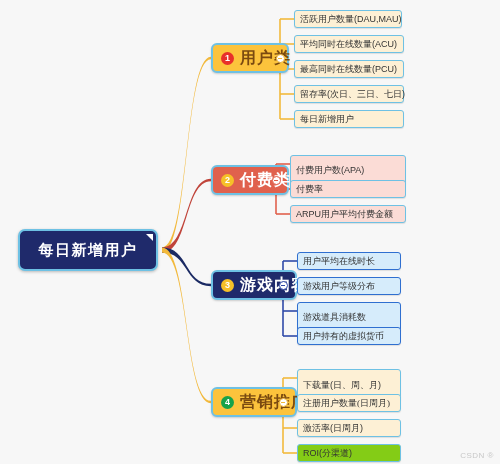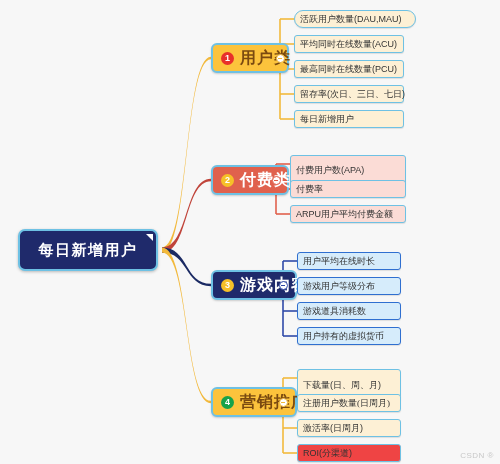--- a/index.html
+++ b/index.html
@@ -165,21 +165,21 @@
   <div class="root-node" style="left:18px; top:229px; width:140px; height:42px;">
     <span class="root-label">每日新增用户</span>
     <span class="fold"></span>
   </div>
 
   <div id="nodes">
       <div class="branch-node" style="left: 211px; top: 43px; width: 78px; height: 30px; background: rgb(252, 195, 60); border-color: rgb(110, 193, 228);">
         <span class="branch-badge" style="background: rgb(232, 48, 42);">1</span>
         <span class="branch-label" style="color: rgb(122, 74, 16);">用户类</span>
       </div>
-      <div class="leaf-node" style="left: 294px; top: 10px; width: 122px; height: 18px; background: rgb(253, 240, 213); border-color: rgb(110, 193, 228); border-radius: 9px;">活跃用户数量(DAU,MAU)</div>
+      <div class="leaf-node" style="left: 294px; top: 10px; width: 108px; height: 18px; background: rgb(253, 240, 213); border-color: rgb(110, 193, 228);">活跃用户数量(DAU,MAU)</div>
       <div class="leaf-node" style="left: 294px; top: 35px; width: 110px; height: 18px; background: rgb(253, 240, 213); border-color: rgb(110, 193, 228);">平均同时在线数量(ACU)</div>
       <div class="leaf-node" style="left: 294px; top: 60px; width: 110px; height: 18px; background: rgb(253, 240, 213); border-color: rgb(110, 193, 228);">最高同时在线数量(PCU)</div>
       <div class="leaf-node" style="left: 294px; top: 85px; width: 110px; height: 18px; background: rgb(253, 240, 213); border-color: rgb(110, 193, 228);">留存率(次日、三日、七日)</div>
       <div class="leaf-node" style="left: 294px; top: 110px; width: 110px; height: 18px; background: rgb(253, 240, 213); border-color: rgb(110, 193, 228);">每日新增用户</div>
       <div class="toggle" style="left: 275.5px; top: 53.5px; border: 1px solid rgb(242, 185, 60);">
         <span class="bar" style="background: rgb(242, 185, 60);"></span>
       </div>
       <div class="branch-node" style="left: 211px; top: 165px; width: 78px; height: 30px; background: rgb(224, 97, 77); border-color: rgb(110, 193, 228);">
         <span class="branch-badge" style="background: rgb(246, 192, 40);">2</span>
         <span class="branch-label" style="color: rgb(255, 255, 255);">付费类</span>
@@ -189,32 +189,32 @@
       <div class="leaf-node" style="left: 290px; top: 205px; width: 116px; height: 18px; background: rgb(251, 220, 214); border-color: rgb(110, 193, 228);">ARPU用户平均付费金额</div>
       <div class="toggle" style="left: 271.5px; top: 175.5px; border: 1px solid rgb(224, 97, 77);">
         <span class="bar" style="background: rgb(224, 97, 77);"></span>
       </div>
       <div class="branch-node" style="left: 211px; top: 270px; width: 86px; height: 30px; background: rgb(31, 42, 107); border-color: rgb(110, 193, 228);">
         <span class="branch-badge" style="background: rgb(246, 192, 40);">3</span>
         <span class="branch-label" style="color: rgb(255, 255, 255);">游戏内容</span>
       </div>
       <div class="leaf-node" style="left: 297px; top: 252px; width: 104px; height: 18px; background: rgb(214, 236, 251); border-color: rgb(47, 111, 208);">用户平均在线时长</div>
       <div class="leaf-node" style="left: 297px; top: 277px; width: 104px; height: 18px; background: rgb(214, 236, 251); border-color: rgb(47, 111, 208);">游戏用户等级分布</div>
-      <div class="leaf-node" style="left: 297px; top: 302px; width: 104px; height: 18px; background: rgb(214, 236, 251); border-color: rgb(47, 111, 208);">游戏道具消耗数</div>
+      <div class="leaf-node" style="left: 297px; top: 302px; width: 104px; height: 30px; background: rgb(214, 236, 251); border-color: rgb(47, 111, 208);">游戏道具消耗数</div>
       <div class="leaf-node" style="left: 297px; top: 327px; width: 104px; height: 18px; background: rgb(214, 236, 251); border-color: rgb(47, 111, 208);">用户持有的虚拟货币</div>
       <div class="toggle" style="left: 278.5px; top: 280.5px; border: 1px solid rgb(47, 73, 168);">
         <span class="bar" style="background: rgb(47, 73, 168);"></span>
       </div>
       <div class="branch-node" style="left: 211px; top: 387px; width: 86px; height: 30px; background: rgb(252, 195, 60); border-color: rgb(110, 193, 228);">
         <span class="branch-badge" style="background: rgb(23, 162, 74);">4</span>
         <span class="branch-label" style="color: rgb(122, 74, 16);">营销推广</span>
       </div>
       <div class="leaf-node" style="left: 297px; top: 369px; width: 104px; height: 32px; background: rgb(253, 240, 213); border-color: rgb(110, 193, 228);">下载量(日、周、月)</div>
       <div class="leaf-node" style="left: 297px; top: 394px; width: 104px; height: 18px; background: rgb(253, 240, 213); border-color: rgb(110, 193, 228); font-family: Liberation Serif, serif;">注册用户数量(日周月)</div>
       <div class="leaf-node" style="left: 297px; top: 419px; width: 104px; height: 18px; background: rgb(253, 240, 213); border-color: rgb(110, 193, 228);">激活率(日周月)</div>
-      <div class="leaf-node" style="left: 297px; top: 444px; width: 104px; height: 18px; background: #ef4444; border-color: rgb(110, 193, 228);">ROI(分渠道)</div>
+      <div class="leaf-node" style="left: 297px; top: 444px; width: 104px; height: 18px; background: #84cc16; border-color: rgb(110, 193, 228);">ROI(分渠道)</div>
       <div class="toggle" style="left: 278.5px; top: 397.5px; border: 1px solid rgb(242, 185, 60);">
         <span class="bar" style="background: rgb(242, 185, 60);"></span>
       </div>
     </div>
 
   <span class="watermark">CSDN ®</span>
 </div>
 
 </body></html>

